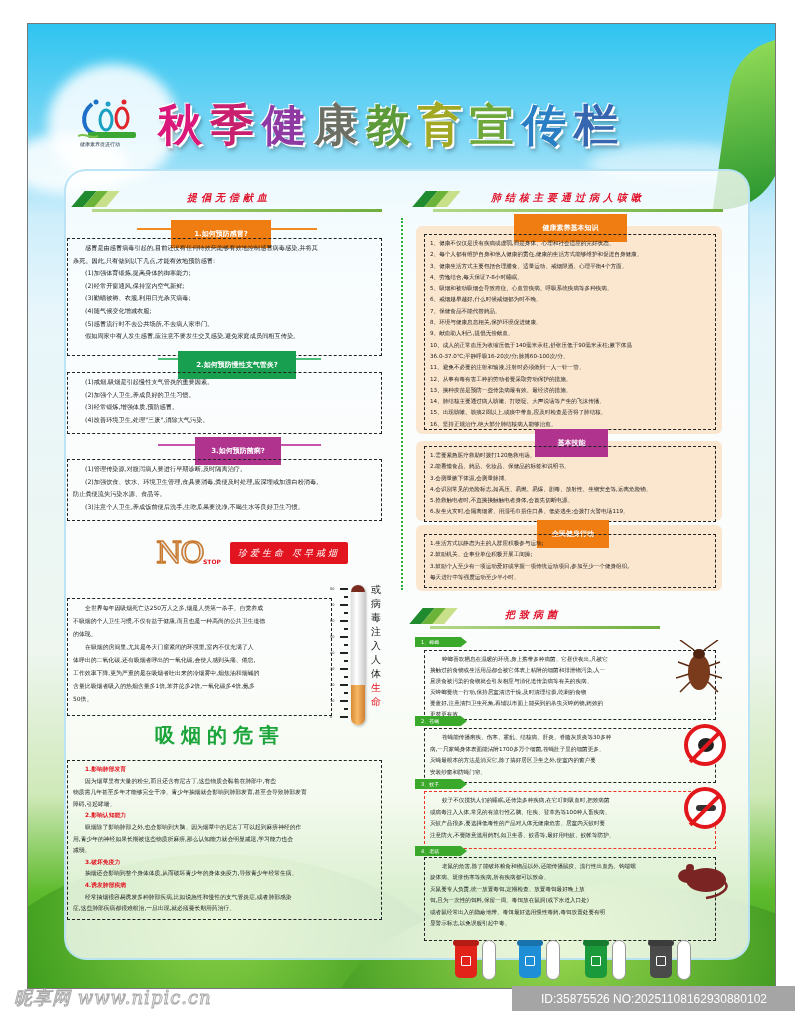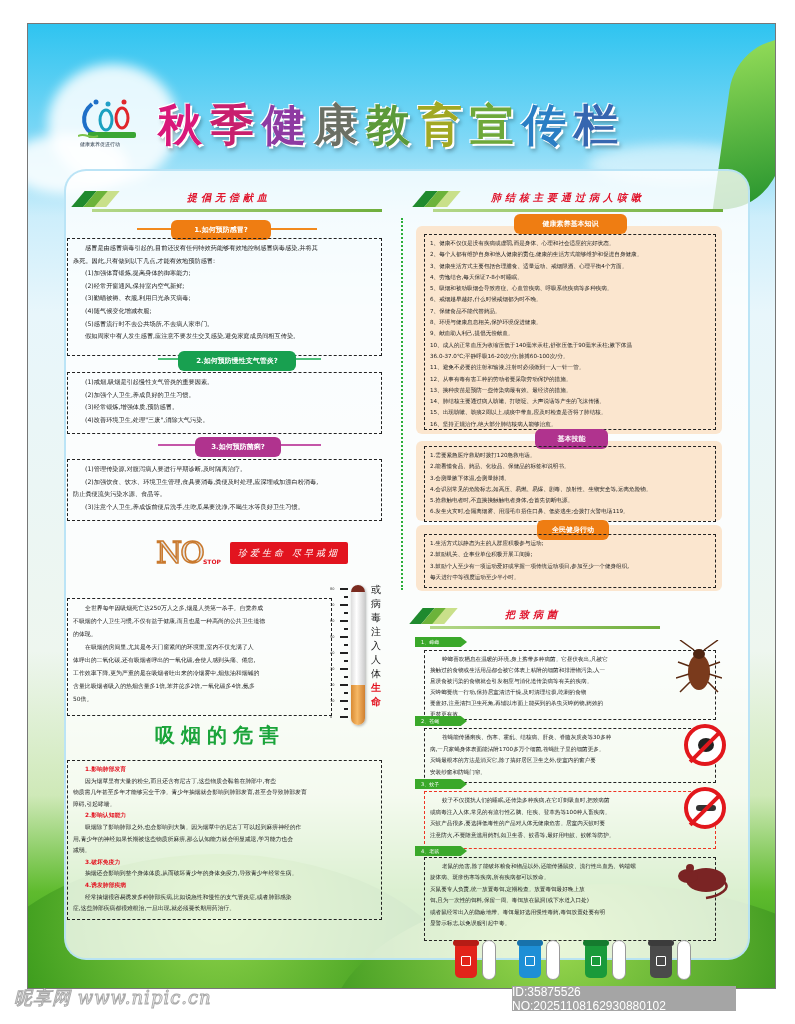--- a/index.html
+++ b/index.html
@@ -11,49 +11,49 @@
 .hill{position:absolute;border-radius:50%;}
 .logo{position:absolute;left:50px;top:72px;width:64px;height:50px}
 .logo-sub{position:absolute;left:52px;top:117px;font-size:5px;color:#234;width:70px}
 .title{position:absolute;left:130px;top:72px;display:flex;gap:6px;font-family:"DejaVu Serif",serif;font-weight:bold;font-size:44px;letter-spacing:2px;text-shadow:2px 2px 0 #fff,-1px -1px 0 #fff,3px 4px 4px rgba(0,0,0,.35)}
 .panel{position:absolute;left:36px;top:145px;width:686px;height:791px;background:rgba(255,255,255,.78);border-radius:22px;border:2px solid rgba(180,225,245,.9)}
 .sec-head{position:absolute;height:22px;display:flex;align-items:center}
 .sec-head .stripes{width:40px;height:16px;position:relative}
 .sec-head .stripes i{position:absolute;top:0;width:12px;height:16px;transform:skewX(-40deg)}
 .sec-head .line{position:absolute;left:20px;right:0;bottom:-2px;height:3px;background:linear-gradient(90deg,#b5d88a,#6fae3c)}
 .sec-head .txt{position:absolute;font-family:"DejaVu Serif",serif;font-style:italic;font-weight:bold;color:#e0142c;font-size:10px;letter-spacing:4px}
-.pill{position:absolute;height:20px;border-radius:6px;color:#fff;font-size:7px;font-weight:bold;display:flex;align-items:center;justify-content:center}
+.pill{position:absolute;height:28px;border-radius:0;color:#fff;font-size:7px;font-weight:bold;display:flex;align-items:center;justify-content:center}
 .pill-line{position:absolute;height:2px}
 .dbox{position:absolute;border:1.3px dashed #222;padding:3px 5px;font-size:6.2px;line-height:12.6px;color:#222}
 .dbox.red{border-color:#e32}
 .dbox p{white-space:nowrap;overflow:hidden}
 .dbox p.ind{text-indent:12px}
 .dbox p.ind2{padding-left:12px}
 .beige{position:absolute;background:#fbe6cf;border-radius:6px}
 .redtxt{color:#e3121f;font-weight:bold}
 .tag{position:absolute;height:10px;width:52px;background:#3aa82a;color:#fff;font-size:5px;padding-left:6px;line-height:10px;clip-path:polygon(0 0,88% 0,100% 50%,88% 100%,0 100%)}
 .nosmoke-btn{position:absolute;left:230px;top:542px;width:118px;height:22px;background:#e2141f;border-radius:2px;color:#fff;font-family:"DejaVu Serif",serif;font-style:italic;font-size:9px;display:flex;align-items:center;justify-content:center;letter-spacing:3px}
 .danger-title{position:absolute;left:155px;top:722px;font-family:"DejaVu Serif",serif;font-weight:bold;color:#1aa43a;font-size:20px;letter-spacing:6px}
 .cig{position:absolute;left:351px;top:585px;width:14px;height:140px;border-radius:7px;background:linear-gradient(90deg,#ddd,#fff 40%,#ccc);box-shadow:1px 1px 3px rgba(0,0,0,.3)}
 .cig .filter{position:absolute;bottom:0;left:0;width:100%;height:40px;border-radius:0 0 7px 7px;background:linear-gradient(90deg,#d98a33,#f6b865 45%,#d08030)}
 .cig .ash{position:absolute;top:0;left:0;width:100%;height:7px;border-radius:7px 7px 0 0;background:#7a2b1f}
 .ruler{position:absolute;left:330px;top:588px;width:18px;height:135px}
 .ruler span{position:absolute;left:0;font-size:3.5px;color:#333}
 .ruler i{position:absolute;right:0;height:2px;background:#222}
 .vtext{position:absolute;left:371px;top:583px;width:12px;font-family:"DejaVu Serif",serif;font-size:10px;line-height:14px;color:#222;word-break:break-all}
-.vtext b{color:#e3121f;font-weight:bold}
+.vtext b{color:#e3121f;font-weight:normal}
 .bug{position:absolute}
 .nosign{position:absolute;width:42px;height:42px;border:4px solid #e2171c;border-radius:50%;background:#fff}
 .nosign:after{content:"";position:absolute;left:50%;top:-2px;width:4px;height:42px;background:#e2171c;transform:translateX(-50%) rotate(45deg)}
 .bin{position:absolute;width:22px;height:34px;border-radius:3px 3px 5px 5px;top:944px}
 .bin:before{content:"";position:absolute;left:-2px;top:-4px;width:26px;height:6px;border-radius:3px;background:inherit;filter:brightness(.8)}
 .bin .sym{position:absolute;left:6px;top:12px;width:10px;height:10px;border:1.5px solid #fff;border-radius:1px}
 .bubble{position:absolute;width:14px;height:40px;top:940px;border-radius:8px;background:#fff;border:1px solid #999}
 .watermark{position:absolute;left:14px;top:986px;font-family:"DejaVu Serif",serif;font-size:18px;color:#fff;-webkit-text-stroke:1px #aaa;letter-spacing:1px;font-style:italic}
-.idbar{position:absolute;left:512px;top:986px;width:224px;height:25px;background:#a5a5a5;color:#fff;font-size:12px;display:flex;align-items:center;justify-content:center;font-family:"Liberation Sans",sans-serif}
+.idbar{position:absolute;left:512px;top:986px;width:284px;height:25px;background:#a5a5a5;color:#fff;font-size:12px;display:flex;align-items:center;justify-content:center;font-family:"Liberation Sans",sans-serif}
 </style>
 </head>
 <body>
 
 <div class="board">
   <div class="cloud" style="left:20px;top:40px;width:130px;height:120px"></div>
   <div class="cloud" style="left:-20px;top:110px;width:120px;height:60px"></div>
   <div class="cloud" style="left:560px;top:120px;width:180px;height:40px;opacity:.6"></div>
   <div class="leaf"></div>
   <div class="hill" style="left:-60px;top:830px;width:500px;height:300px;background:radial-gradient(ellipse at 50% 20%,#8fd34a,#3b9b1c 60%)"></div>

